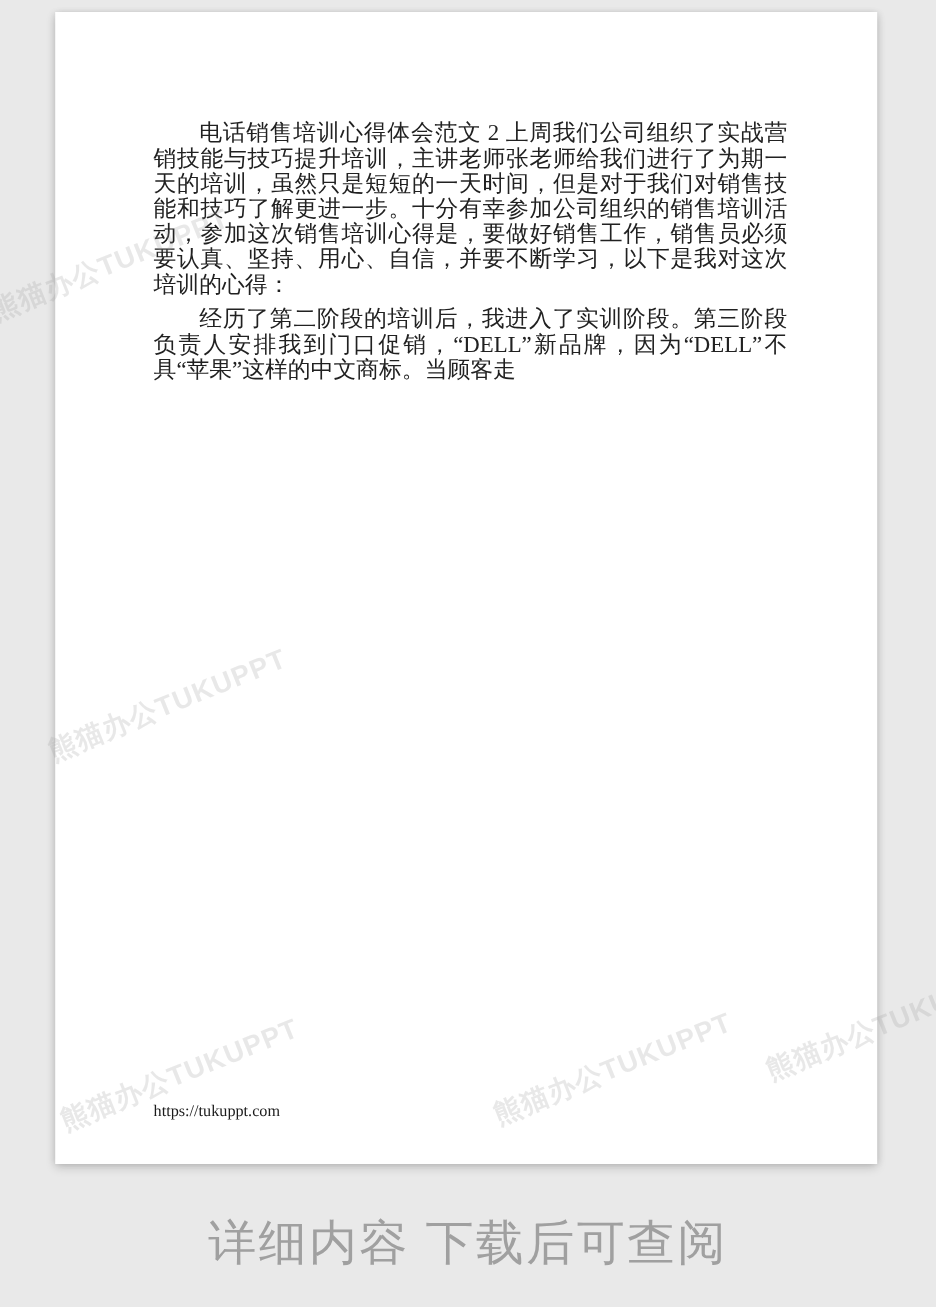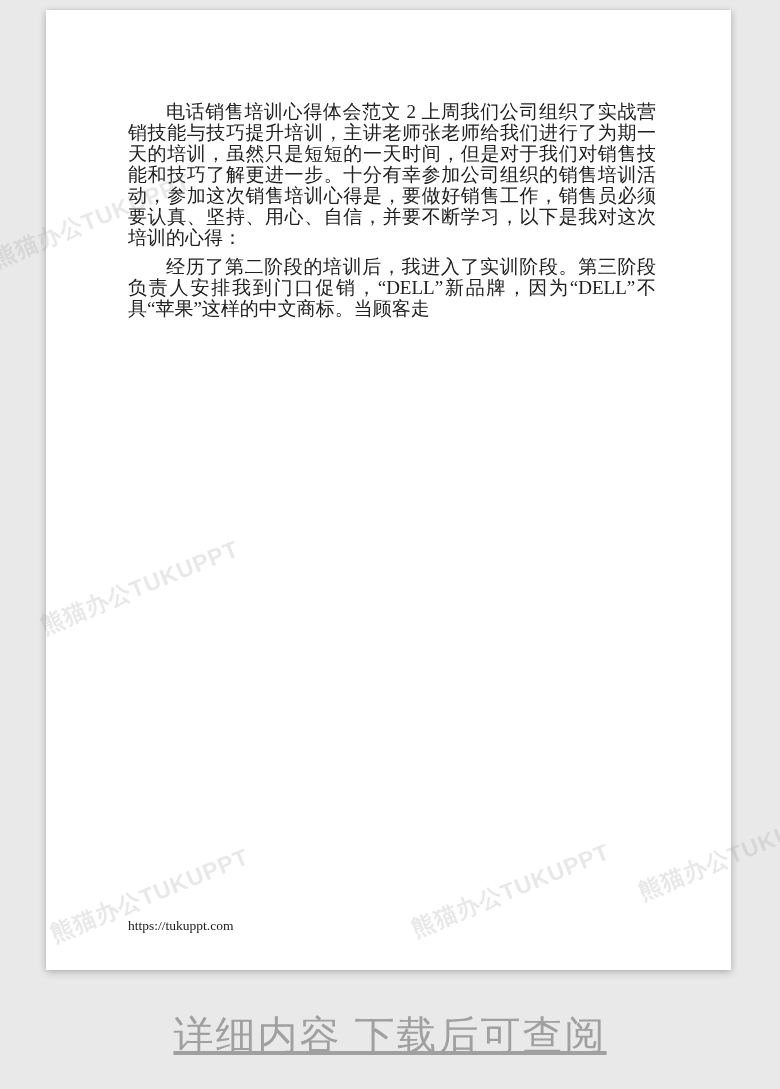--- a/index.html
+++ b/index.html
@@ -23,21 +23,20 @@
     position:absolute; left:82px; top:908px;
     font-family:Liberation Serif, serif;
     font-size:13.5px; color:#1b1b1b;
   }
   .footer-band {
     position:absolute; left:0; top:1008px; width:780px;
     text-align:center;
     font-family:"Liberation Sans","DejaVu Sans",sans-serif;
     font-size:40px; font-weight:300; letter-spacing:2px;
     color:#a0a0a0;
-    text-decoration:underline;
   }
   .wm {
     position:absolute; color:#9a9a9a; opacity:0.22;
     transform:rotate(-22deg);
     font-family:"Liberation Sans","DejaVu Sans",sans-serif;
     font-size:23px; font-weight:bold; letter-spacing:1px;
     white-space:nowrap; pointer-events:none;
   }
   .wm1 { left:-14px; top:205px; }
   .wm2 { left:34px;  top:572px; }

